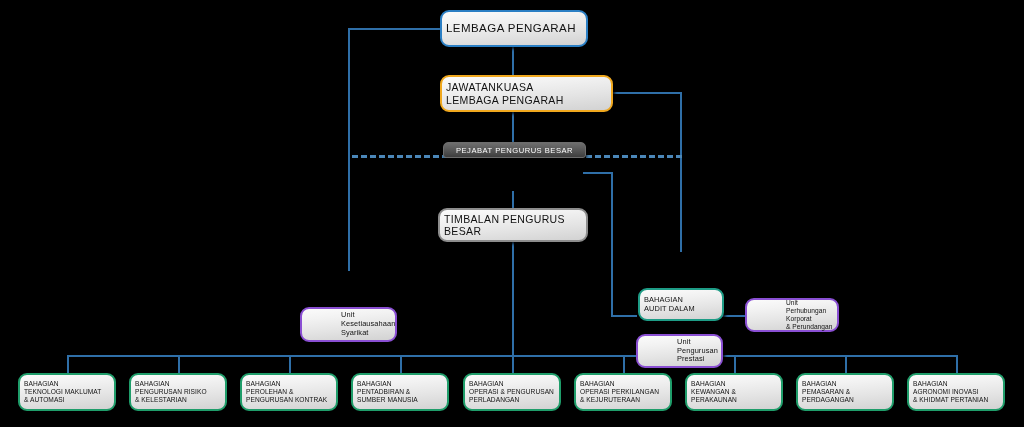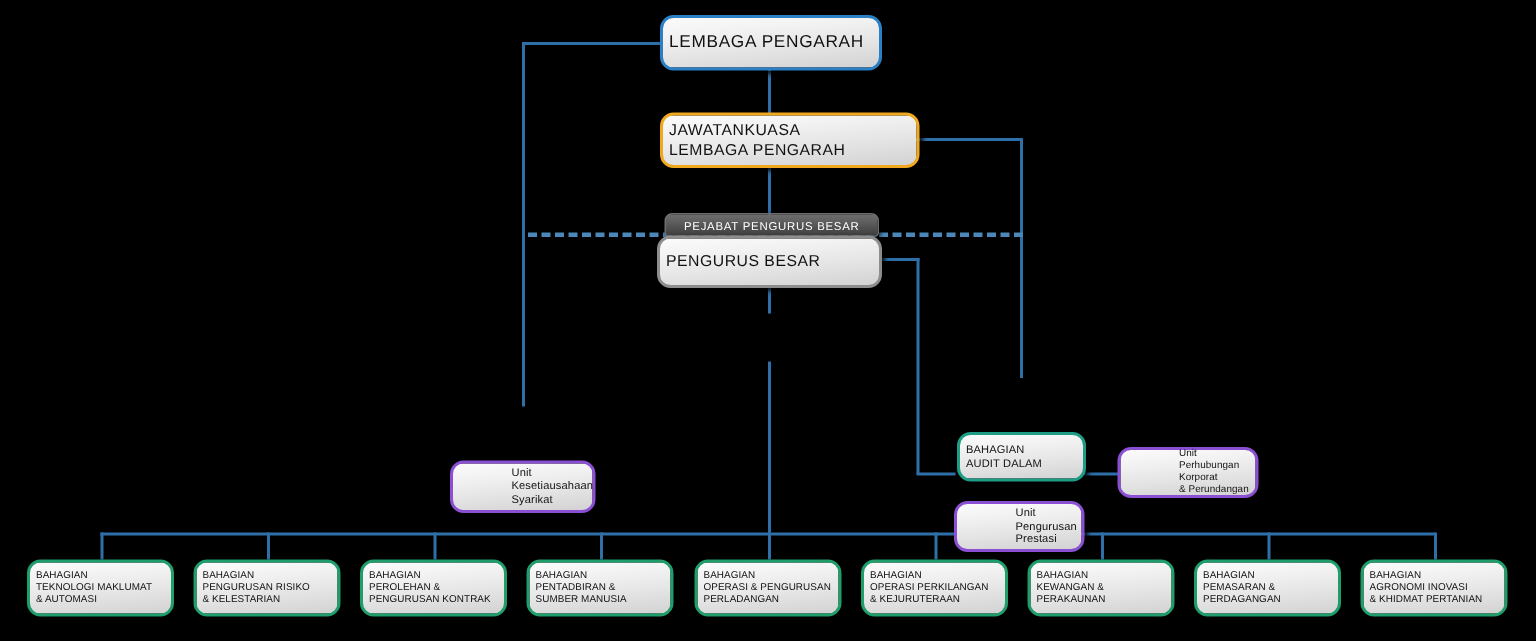--- a/index.html
+++ b/index.html
@@ -130,24 +130,24 @@
 
   <div class="node lvl2 brd-orange" style="left:440px; top:75px; width:173px; height:37px;">
     <span class="txt">JAWATANKUASA
 LEMBAGA PENGARAH</span>
   </div>
 
   <div class="header-bar" style="left:443px; top:142px; width:143px; height:16px;">
     <span class="txt">PEJABAT PENGURUS BESAR</span>
   </div>
 
-  <div class="node lvl2 brd-gray" style="left:438px; top:157px; width:150px; height:35px;">
-    <span class="txt">PENGURUS BESAR</span>
-  </div>
-
+
+  <div class="node lvl2 brd-gray" style="left:438px; top:208px; width:150px; height:34px;">
+    <span class="txt">TIMBALAN PENGURUS BESAR</span>
+  </div>
 
   <div class="node small brd-purple" style="left:300px; top:271px; width:97px; height:35px;">
     <span class="txt">Unit
 Kesetiausahaan
 Syarikat</span>
   </div>
 
   <div class="node small brd-teal" style="left:638px; top:252px; width:86px; height:33px;">
     <span class="txt">BAHAGIAN
 AUDIT DALAM</span>

